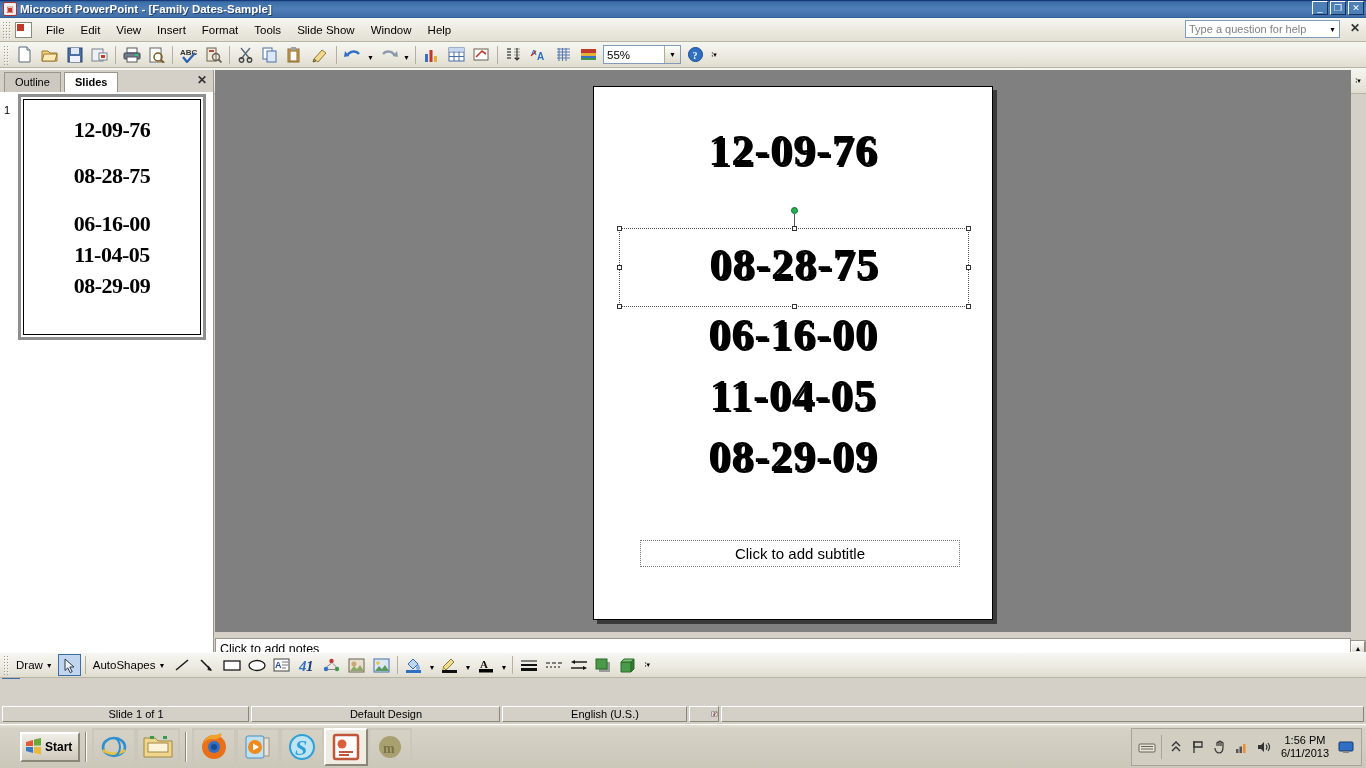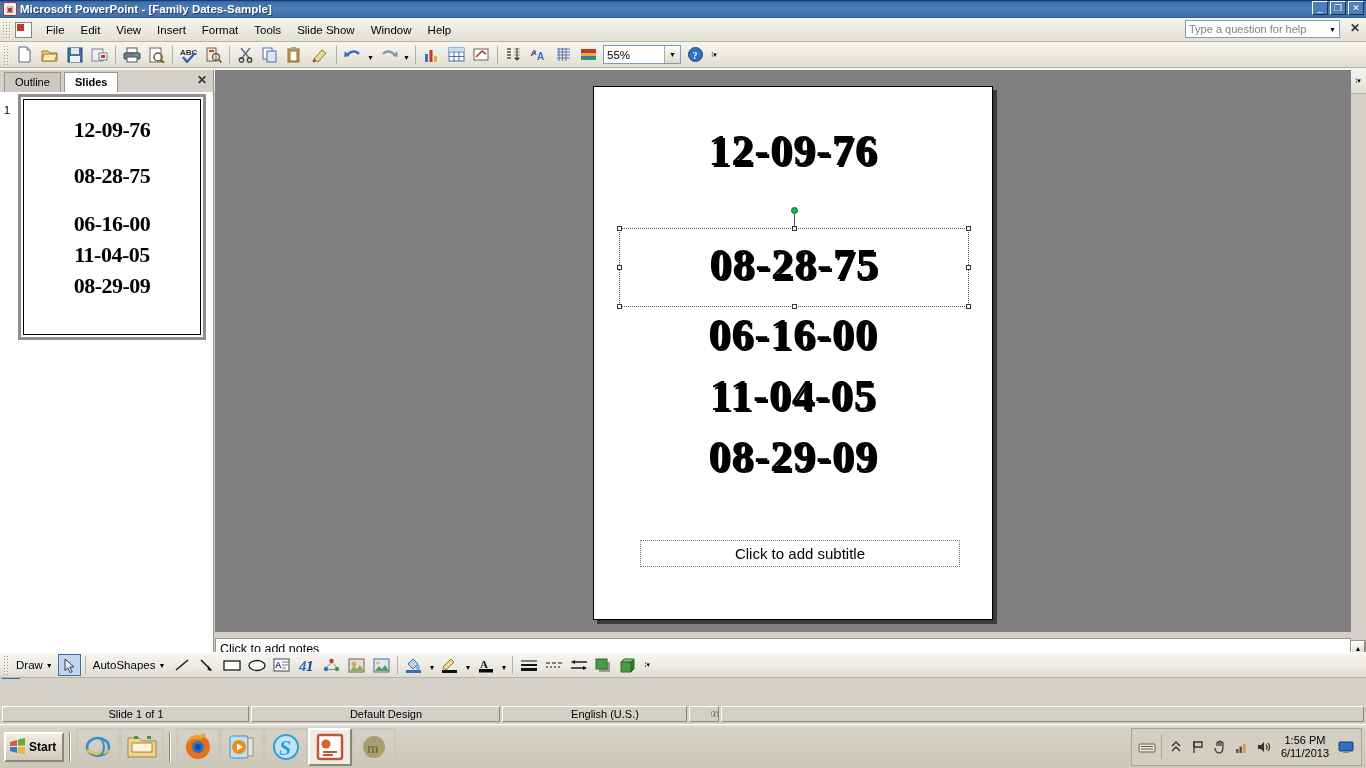--- a/index.html
+++ b/index.html
@@ -174,21 +174,21 @@
   
   .statusbar { position:absolute; left:0; top:704px; width:1366px; height:20px; background:#d4d0c8; display:flex; align-items:center; }
   .sb-cell { height:16px; border:1px solid #fff; border-right-color:#8a8678; border-bottom-color:#8a8678;
              box-sizing:border-box; display:flex; align-items:center; justify-content:center;
              font-size:11px; margin-left:2px;padding-left:21px; }
 
   
   .taskbar { position:absolute; left:0; top:724px; width:1366px; height:44px;
              background: linear-gradient(to bottom,#e4e2da 0%, #d6d2c6 8%, #cbc7b9 100%);
              border-top:1px solid #fff; display:flex; align-items:center; box-sizing:border-box; }
-  .startbtn { width:60px; height:30px; margin-left:4px; display:flex; align-items:center; gap:3px;
+  .startbtn { width:60px; height:30px; margin-left:20px; display:flex; align-items:center; gap:3px;
               background: linear-gradient(to bottom,#f0eee6,#cfcabb);
               border:2px solid #fff; border-right-color:#8a8678; border-bottom-color:#8a8678;
               box-sizing:border-box; font-weight:bold; font-size:12px; padding-left:3px; }
   .tb-sep { width:2px; height:30px; margin:0 5px;
             background: linear-gradient(to right,#8a8678 0 1px,#fff 1px 2px); }
   .tasksq { width:44px; height:38px; display:flex; align-items:center; justify-content:center;
             border:2px solid #cbc7b9; box-sizing:border-box; }
   .tasksq.active { border:2px solid #fff; border-right-color:#8a8678; border-bottom-color:#8a8678; background:#efece3; }
   .tray { position:absolute; right:4px; top:3px; height:38px; display:flex; align-items:center;
           border:1px solid #a8a496; background:#d2cec1; padding:7px 4px; box-sizing:border-box; }

